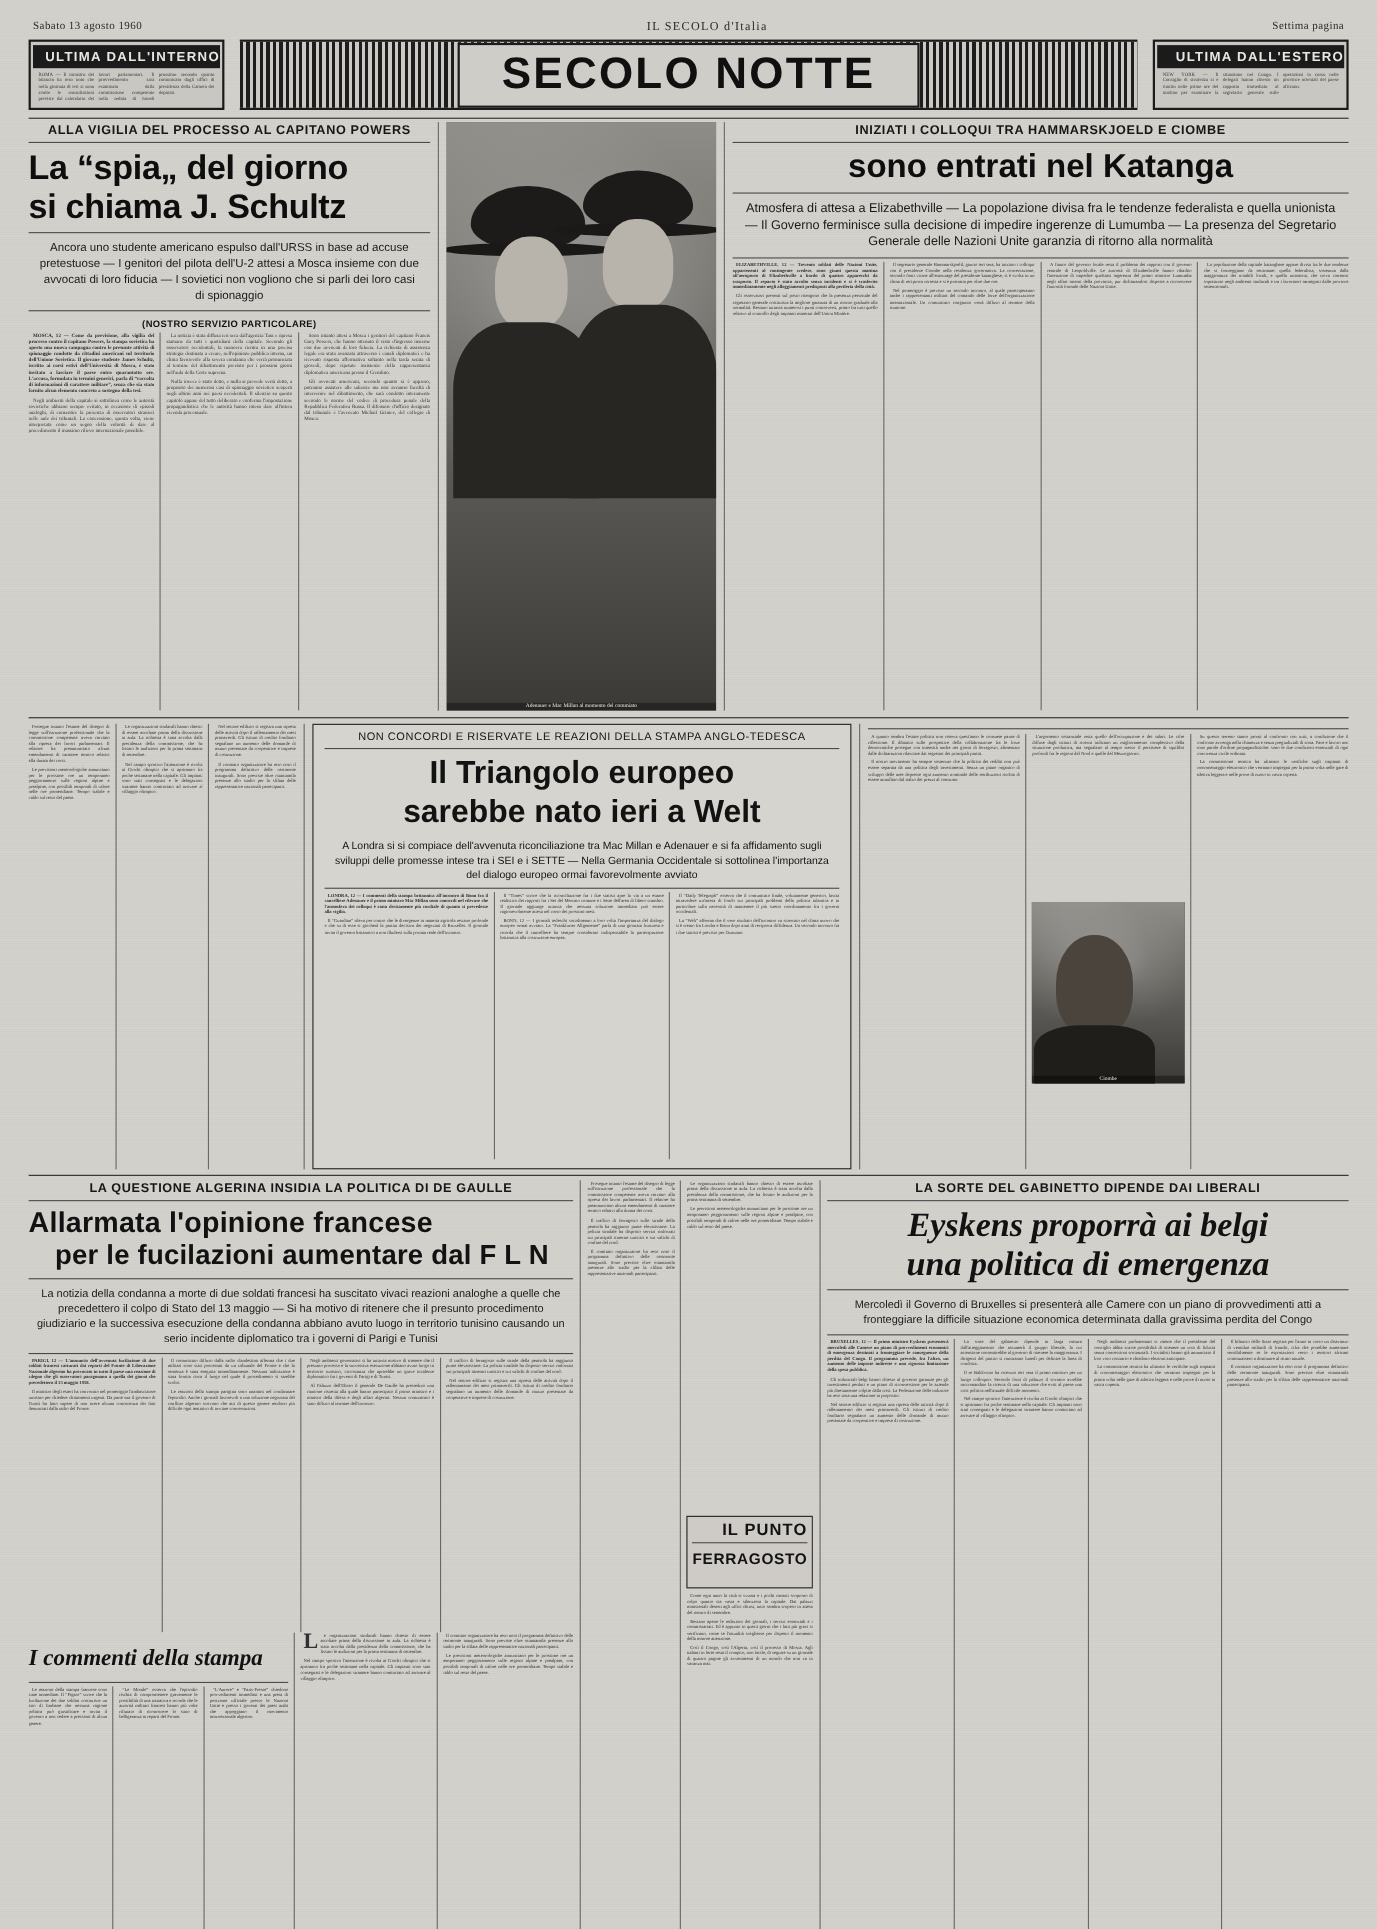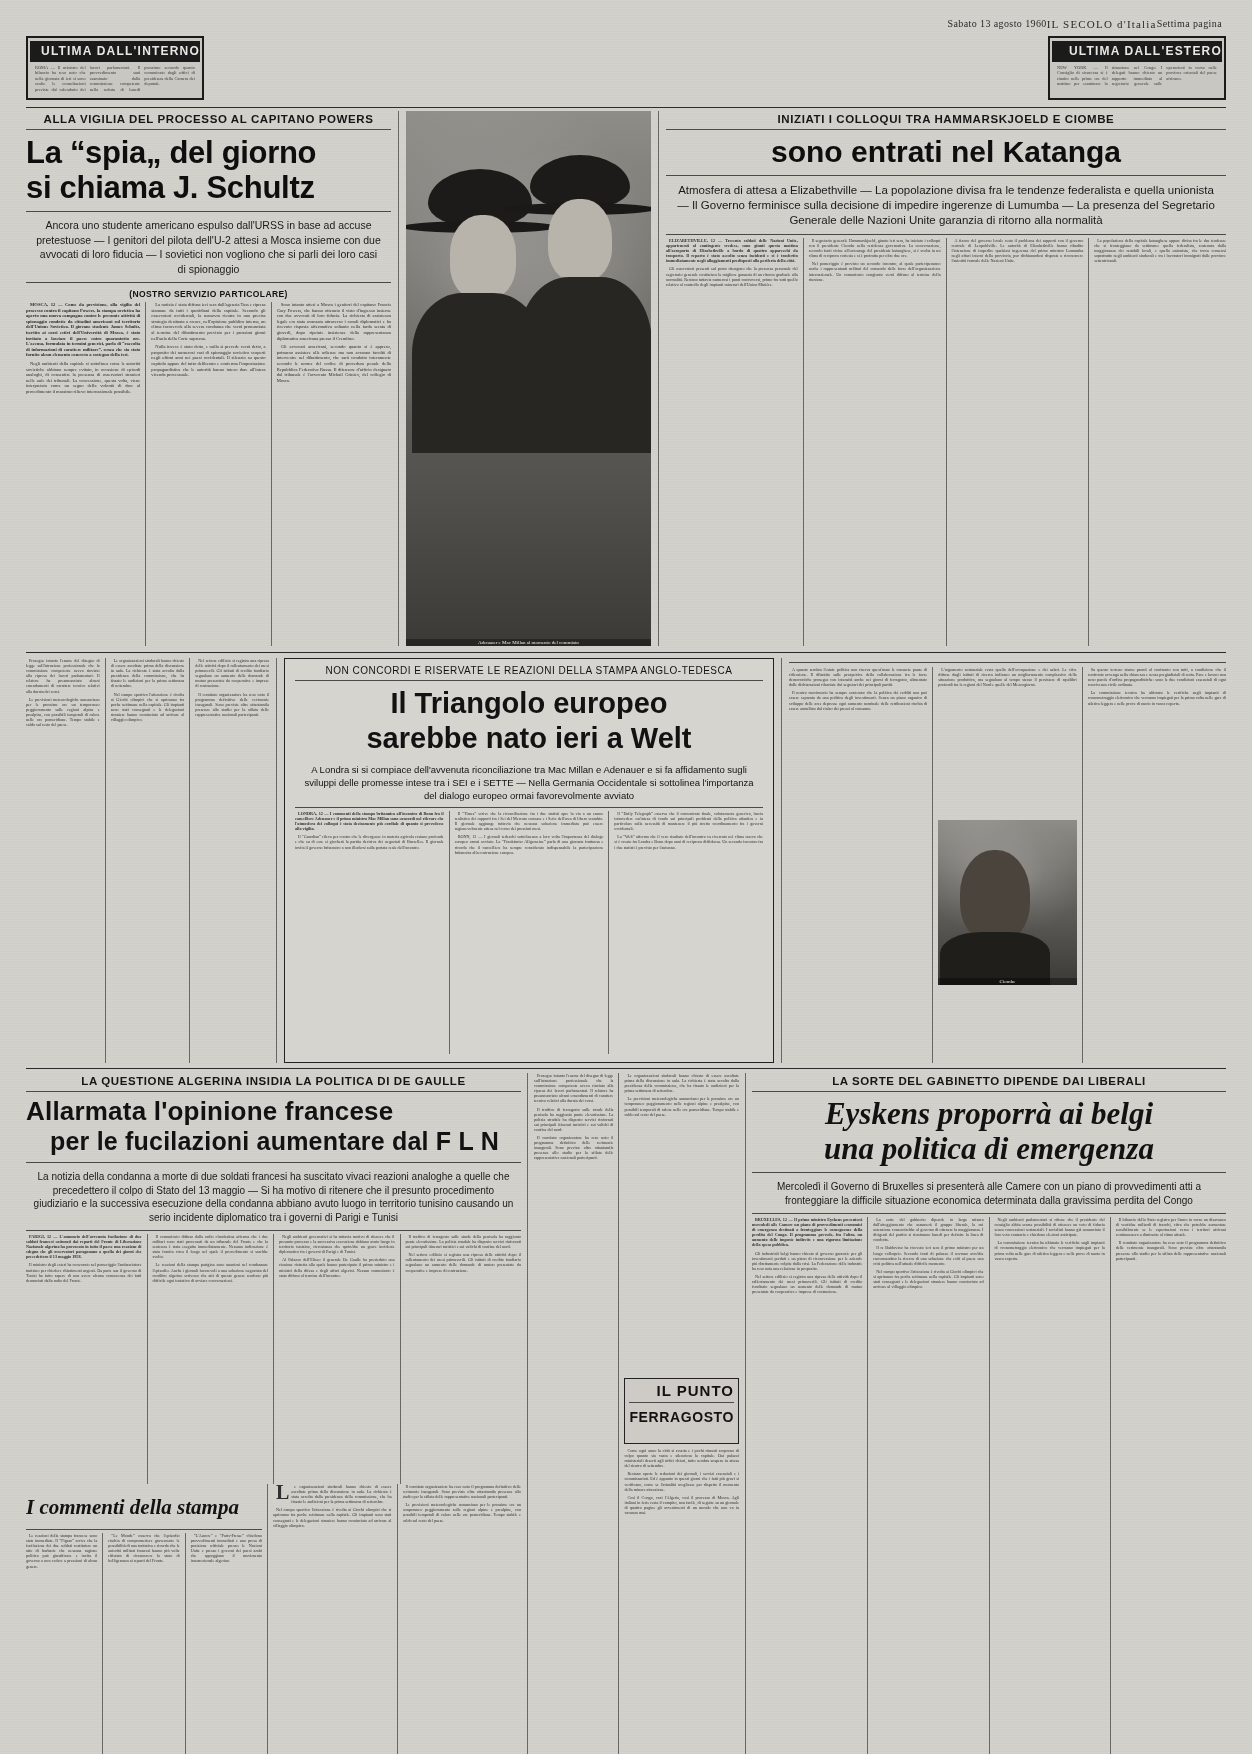--- a/index.html
+++ b/index.html
@@ -14,21 +14,21 @@
     position:relative;
     width:1252px; height:1754px;
     background:#d3d1cc;
     background-image:
       repeating-linear-gradient(0deg, rgba(0,0,0,0.016) 0px, rgba(0,0,0,0.016) 1px, rgba(255,255,255,0.012) 1px, rgba(255,255,255,0.012) 2px);
     box-sizing:border-box;
     padding:18px 26px 10px 26px;
   }
   
   .topbar {
-    display:flex; align-items:flex-start; justify-content:flex-end;
+    display:flex; align-items:flex-start; justify-content:space-between;
     font-size:10px; letter-spacing:0.4px; color:#2a2a2a;
     padding:0 4px 6px 4px;
   }
   .topbar .center { font-size:11px; letter-spacing:1.2px; }
   
   .masthead {
     display:flex; align-items:stretch; justify-content:space-between;
     gap:8px;
     height:64px;
   }
@@ -213,20 +213,25 @@
     <div class="center">IL SECOLO d'Italia</div>
     <div>Settima pagina</div>
   </div>
 
   <div class="masthead">
     <div class="flagbox">
       <div class="fl-title">ULTIMA DALL'INTERNO</div>
       <div class="fl-lines">ROMA — Il ministro del bilancio ha reso noto che nella giornata di ieri si sono svolte le consultazioni previste dal calendario dei lavori parlamentari. Il provvedimento sarà esaminato dalla commissione competente nella seduta di lunedì prossimo secondo quanto comunicato dagli uffici di presidenza della Camera dei deputati.</div>
     </div>
 
+    <div class="secolo-wrap">
+      <div class="secolo-inner">
+        <h1>SECOLO NOTTE</h1>
+      </div>
+    </div>
 
     <div class="flagbox">
       <div class="fl-title">ULTIMA DALL'ESTERO</div>
       <div class="fl-lines">NEW YORK — Il Consiglio di sicurezza si è riunito nelle prime ore del mattino per esaminare la situazione nel Congo. I delegati hanno chiesto un rapporto immediato al segretario generale sulle operazioni in corso nelle province orientali del paese africano.</div>
     </div>
   </div>
 
   <div class="rule" style="margin:7px 0 3px 0;"></div>
 
   <div class="row" style="height:535px;">

